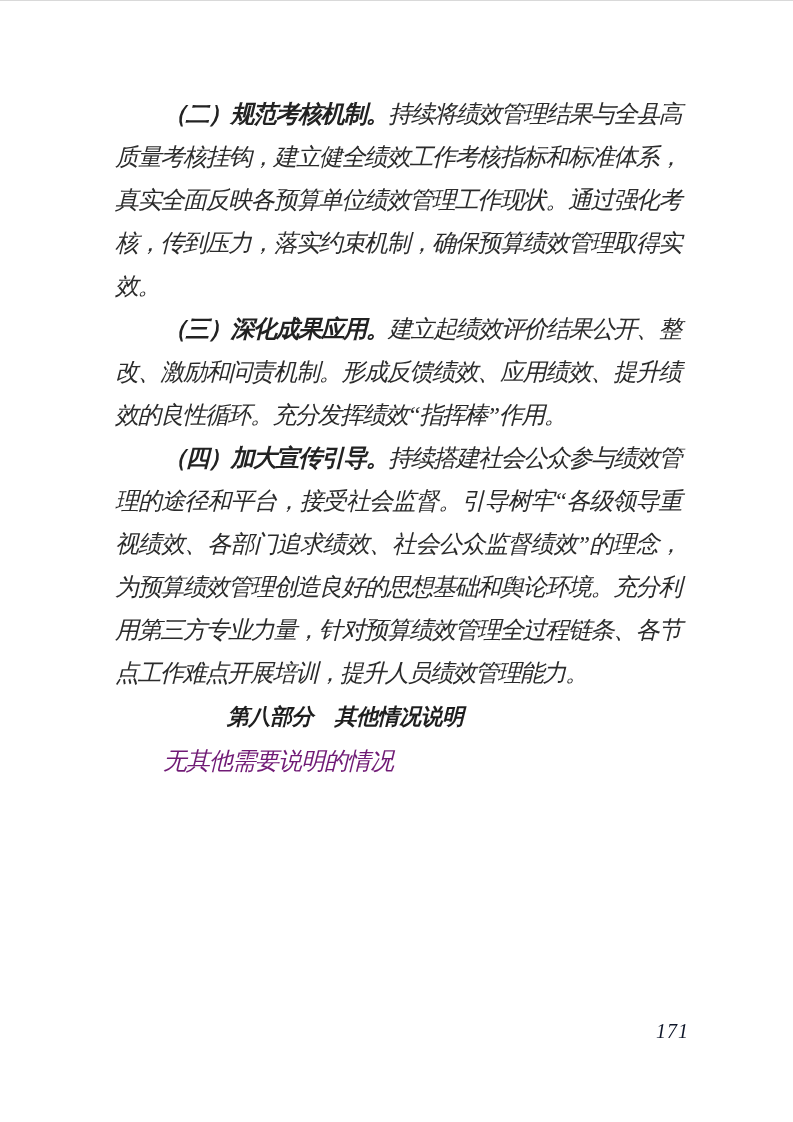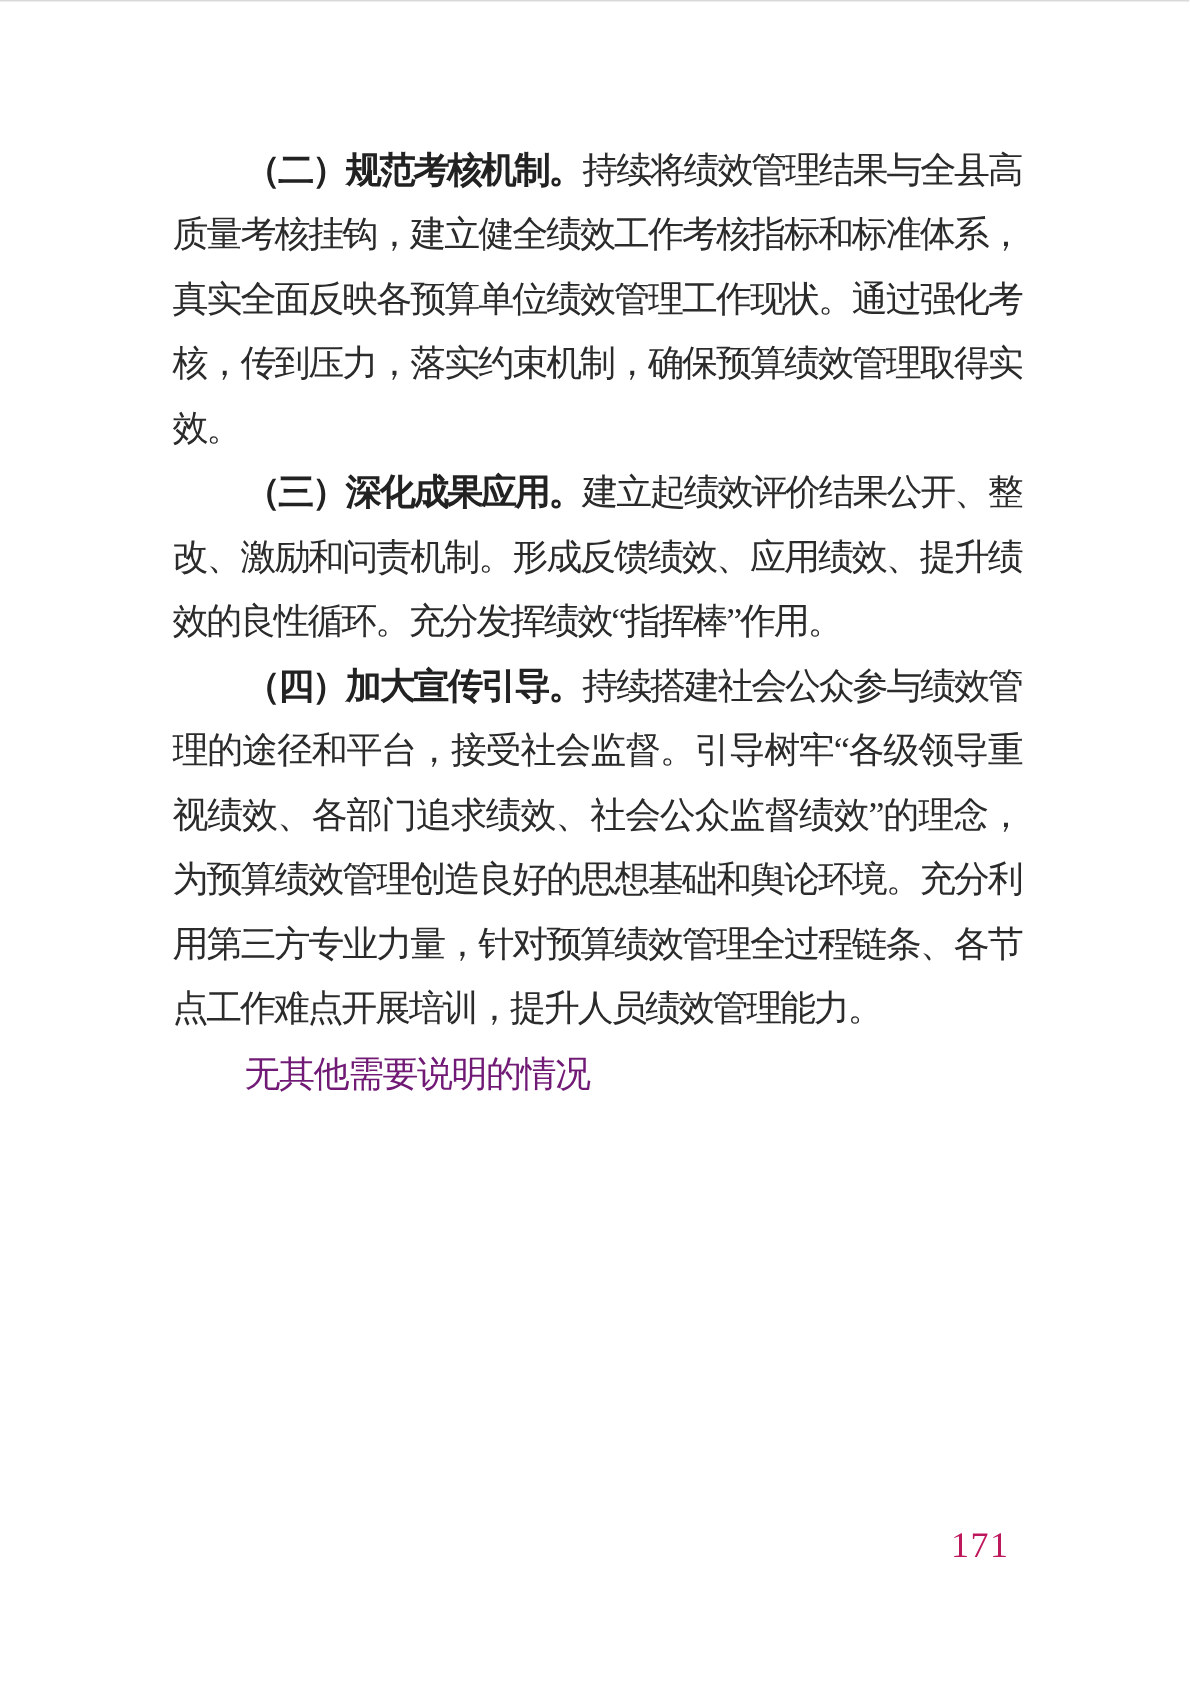--- a/index.html
+++ b/index.html
@@ -9,20 +9,21 @@
   }
   .page {
     position: relative;
     width: 793px;
     height: 1122px;
     background: #ffffff;
     overflow: hidden;
     border-top: 1px solid #d9d9d9;
     font-family: "Liberation Serif", "DejaVu Serif", serif;
     color: #262626;
+    font-style: italic;
   }
   .content {
     position: absolute;
     left: 115px;
     top: 92px;
     width: 566px;
   }
   .para {
     margin: 0;
     font-size: 24px;
@@ -52,39 +53,40 @@
     margin: 0;
     font-size: 24px;
     line-height: 44px;
     letter-spacing: -1px;
     text-indent: 2em;
     color: #701a75;
   }
   .page-number {
     position: absolute;
     top: 1017px;
-    right: 120px;
-    font-size: 24px;
+    right: 104px;
+    font-size: 20px;
     line-height: 26px;
     letter-spacing: 1px;
-    color: #be185d;
+    color: #0f172a;
     font-family: "Liberation Serif", "DejaVu Serif", serif;
   }
 </style>
 </head>
 <body>
 
 <div class="page">
   <div class="content">
 
     <p class="para"><span class="lead">（二）规范考核机制。</span><span>持续将绩效管理结果与全县高质量考核挂钩，建立健全绩效工作考核指标和标准体系，真实全面反映各预算单位绩效管理工作现状。通过强化考核，传到压力，落实约束机制，确保预算绩效管理取得实效。</span></p>
 
     <p class="para"><span class="lead">（三）深化成果应用。</span><span>建立起绩效评价结果公开、整改、激励和问责机制。形成反馈绩效、应用绩效、提升绩效的良性循环。充分发挥绩效“指挥棒”作用。</span></p>
 
     <p class="para"><span class="lead">（四）加大宣传引导。</span><span>持续搭建社会公众参与绩效管理的途径和平台，接受社会监督。引导树牢“各级领导重视绩效、各部门追求绩效、社会公众监督绩效”的理念，为预算绩效管理创造良好的思想基础和舆论环境。充分利用第三方专业力量，针对预算绩效管理全过程链条、各节点工作难点开展培训，提升人员绩效管理能力。</span></p>
 
+    <h2 class="heading">第八部分　其他情况说明</h2>
 
     <p class="closing">无其他需要说明的情况</p>
 
   </div>
 
   <div class="page-number">171</div>
 </div>
 
 </body></html>

